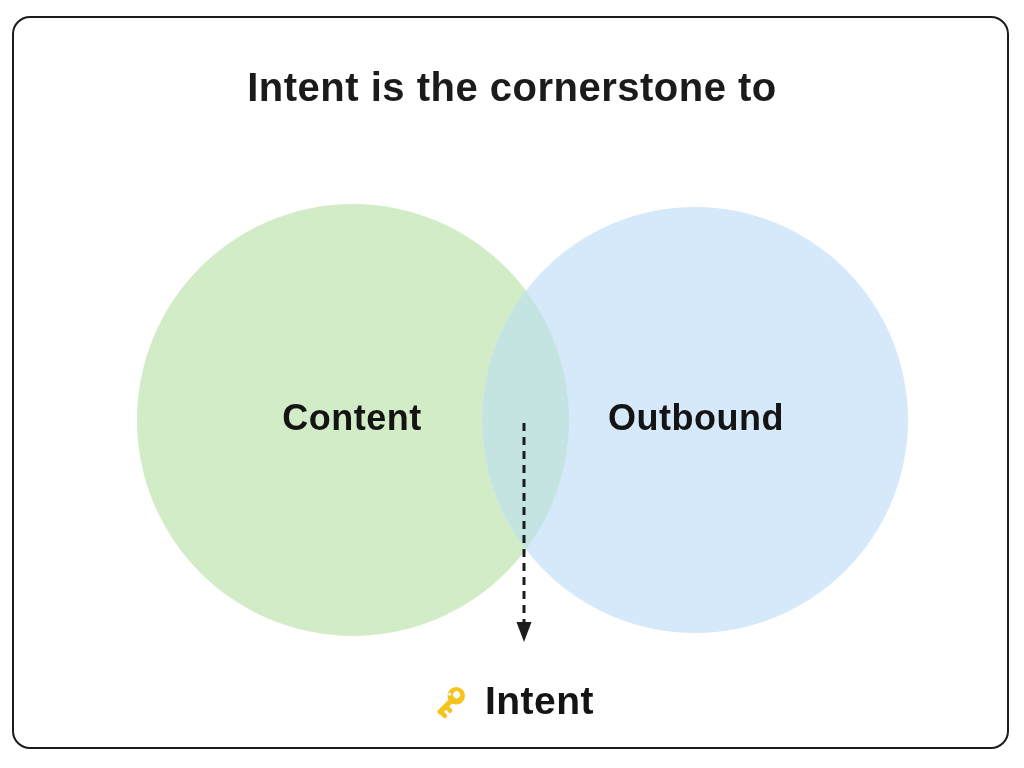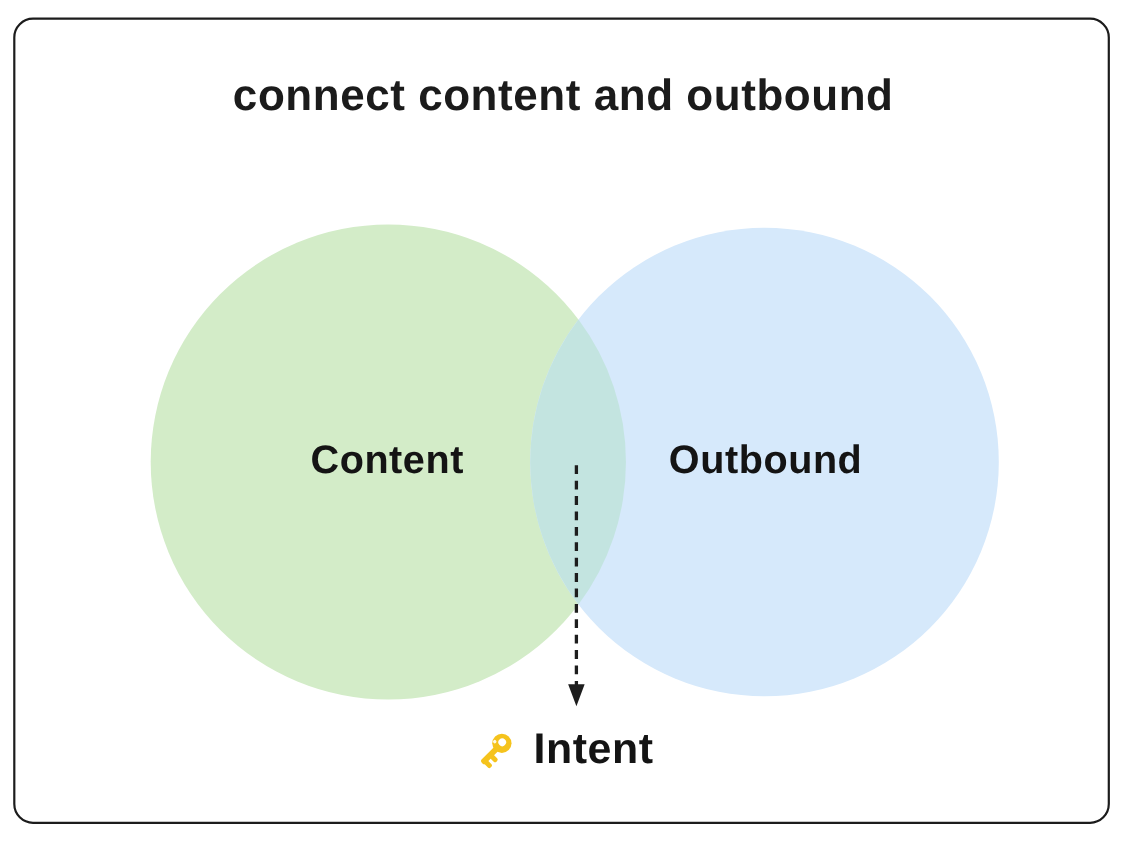--- a/index.html
+++ b/index.html
@@ -40,42 +40,42 @@
     font-weight: bold;
     font-size: 36px;
     letter-spacing: 0.5px;
     color: #141414;
     white-space: nowrap;
   }
   .content-label  { left: 352px; top: 418px; }
   .outbound-label { left: 696px; top: 418px; text-align: right; }
   .intent-row {
     position: absolute;
-    top: 660px; left: 0;
+    top: 679px; left: 0;
     width: 1024px;
     display: flex;
     justify-content: center;
-    align-items: flex-start;
+    align-items: center;
     gap: 13px;
   }
   .intent-label {
     font-weight: bold;
     font-size: 39px;
     letter-spacing: 0.5px;
     color: #141414;
   }
   .key-wrap { width: 42px; height: 42px; display: inline-block; }
 </style>
 </head>
 <body>
 
 <div class="frame"></div>
 
 <div class="title">
-  <div>connect content and outbound</div>
+  <div>Intent is the cornerstone to</div>
 </div>
 
 <svg class="venn-svg" width="1024" height="768" viewBox="0 0 1024 768">
 
   <circle cx="353" cy="420" r="216" fill="#d3ecc8"></circle>
 
   <circle cx="695" cy="420" r="213" fill="#d6e9fb"></circle>
 
   <path d="M 525.9 290.5 A 216 216 0 0 1 525.9 549.5 A 213 213 0 0 1 525.9 290.5 Z" fill="#c3e4e0"></path>
 

